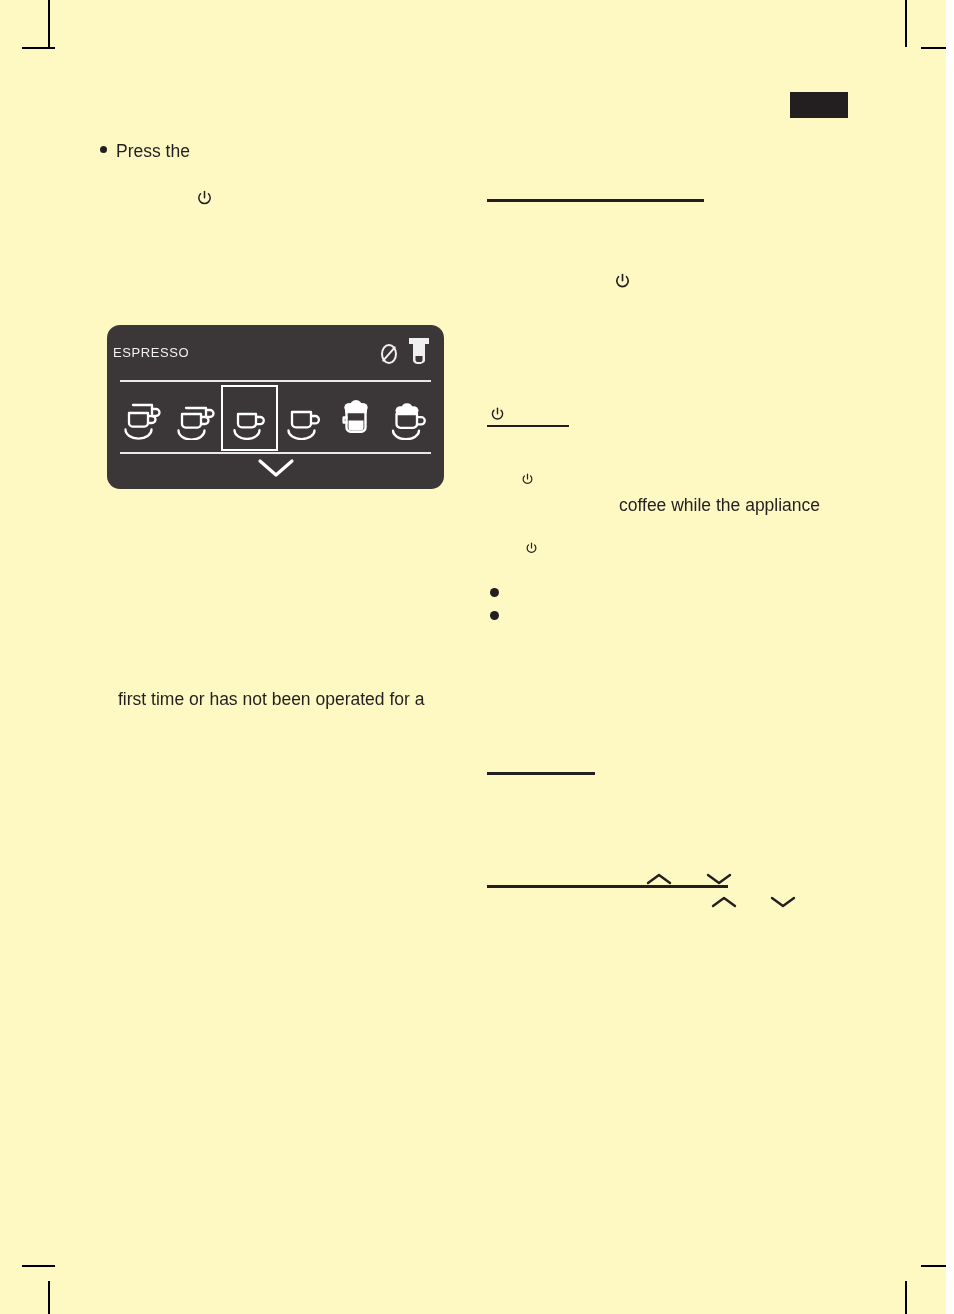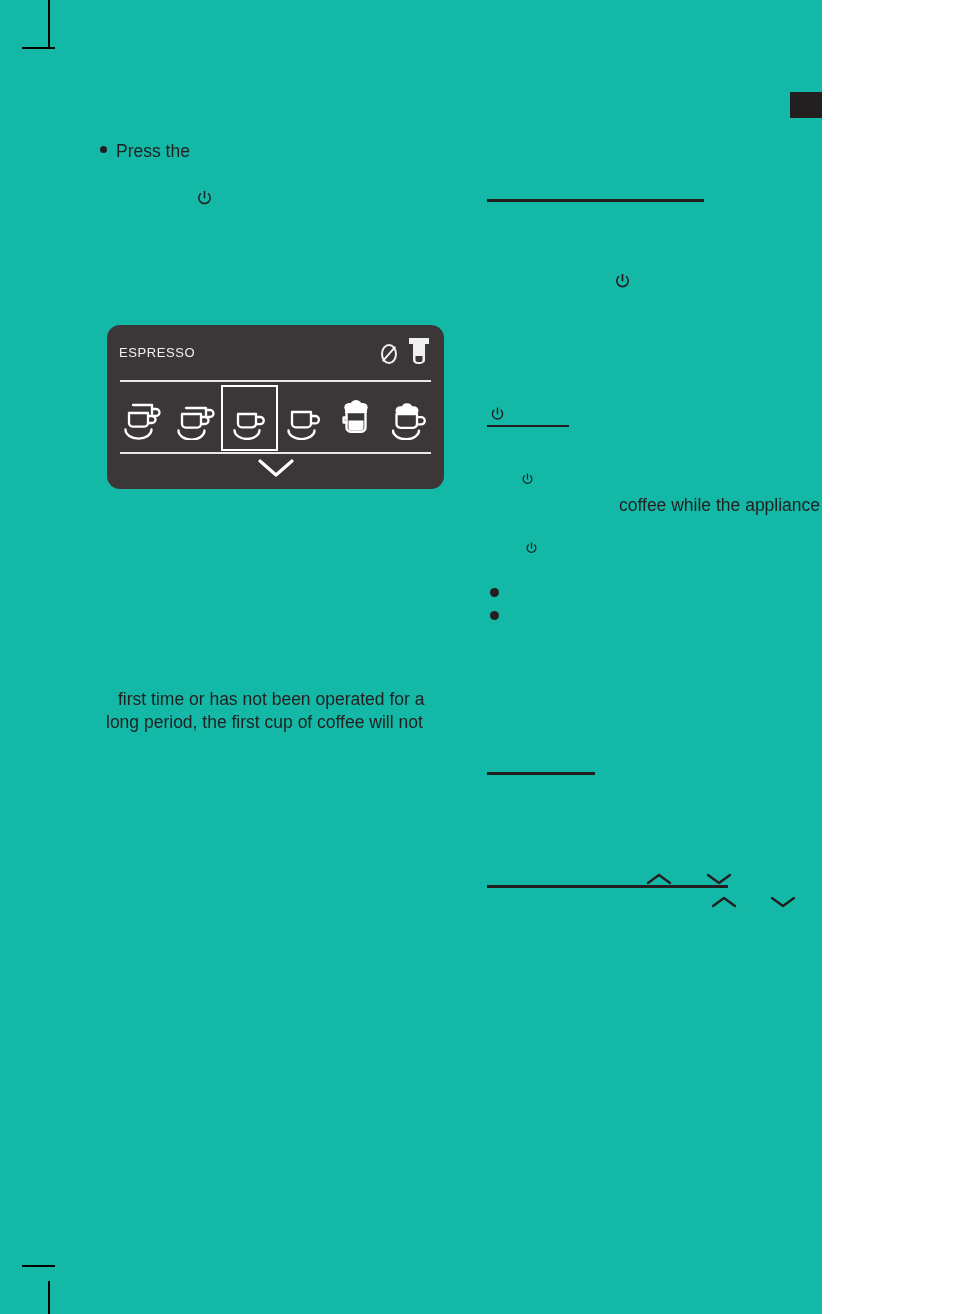--- a/index.html
+++ b/index.html
@@ -6,23 +6,23 @@
     margin: 0;
     padding: 0;
     background: #ffffff;
   }
   body {
     font-family: "Liberation Sans", sans-serif;
     color: #231f20;
   }
   #page {
     position: relative;
-    width: 822px;
+    width: 946px;
     height: 1314px;
-    background: #14b8a6;
+    background: #fef9c3;
     overflow: hidden;
   }
 
   
   .crop {
     position: absolute;
     background: #000000;
   }
   .crop.v { width: 2px; height: 47px; }
   .crop.h { width: 33px; height: 2px; }
@@ -108,21 +108,21 @@
     border-radius: 13px;
   }
   #display-header {
     position: absolute;
     left: 0; top: 0;
     width: 100%;
     height: 60px;
   }
   #display-title {
     position: absolute;
-    left: 12px;
+    left: 6px;
     top: 16px;
     color: #f0f0f0;
     font-family: "Liberation Sans", sans-serif;
     font-size: 19px;
     letter-spacing: 0.6px;
     font-variant: small-caps;
     text-transform: lowercase;
     line-height: 1;
   }
   #display-title::first-letter { font-size: 19px; }
@@ -205,21 +205,20 @@
     <span>Press the </span>
     <span class="power" style="position:relative; width:19px; height:19px; display:inline-block; transform:translateY(3px);">
       <svg viewBox="0 0 24 24" fill="none" stroke="#231f20" stroke-width="1.9" stroke-linecap="round">
         <path d="M12 3.2 V 11"></path>
         <path d="M7.0 6.0 A 7.2 7.2 0 1 0 17.0 6.0"></path>
       </svg>
     </span>
   </div>
 
   <div class="txt" style="left:118px; top:688px;">first time or has not been operated for a</div>
-  <div class="txt" style="left:106px; top:711px;">long period, the first cup of coffee will not</div>
 
   <div class="rule" style="left:487px; top:199px; width:217px;"></div>
 
   <span class="power" style="left:613px; top:271px; width:19px; height:21px;">
     <svg viewBox="0 0 24 24" fill="none" stroke="#231f20" stroke-width="2.1" stroke-linecap="round">
       <path d="M12 3.2 V 11"></path>
       <path d="M7.0 6.0 A 7.2 7.2 0 1 0 17.0 6.0"></path>
     </svg>
   </span>
 

